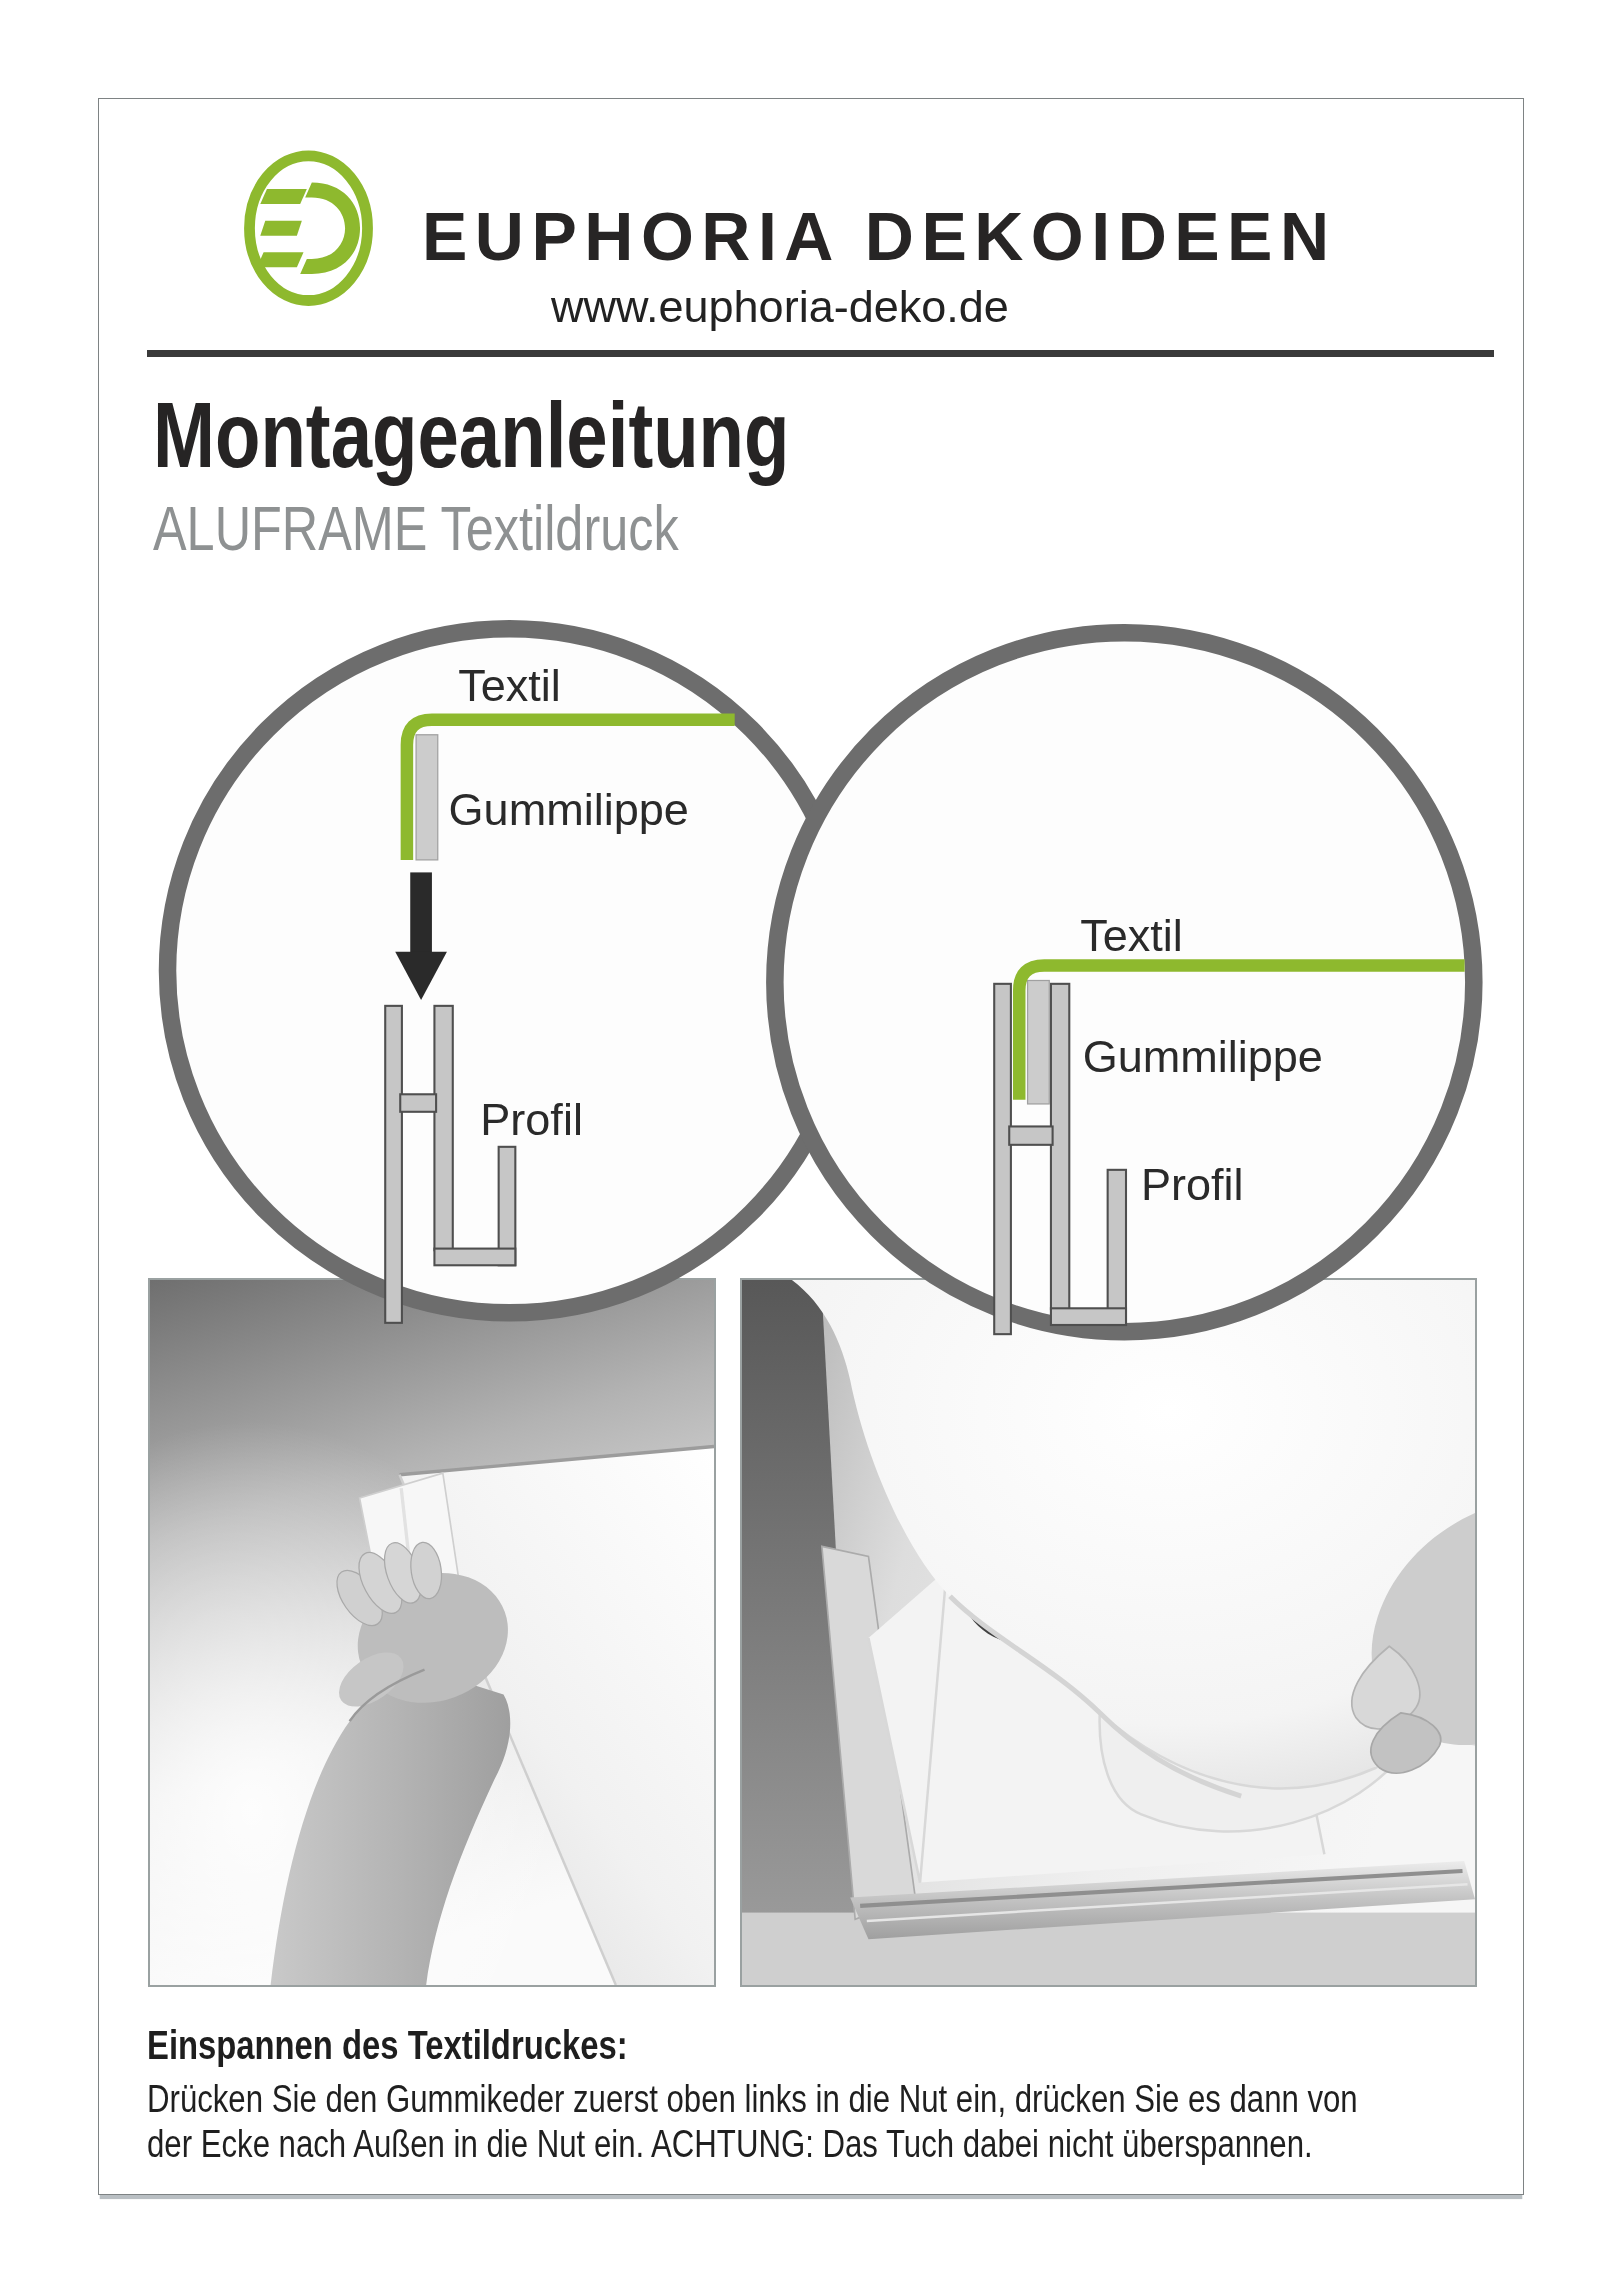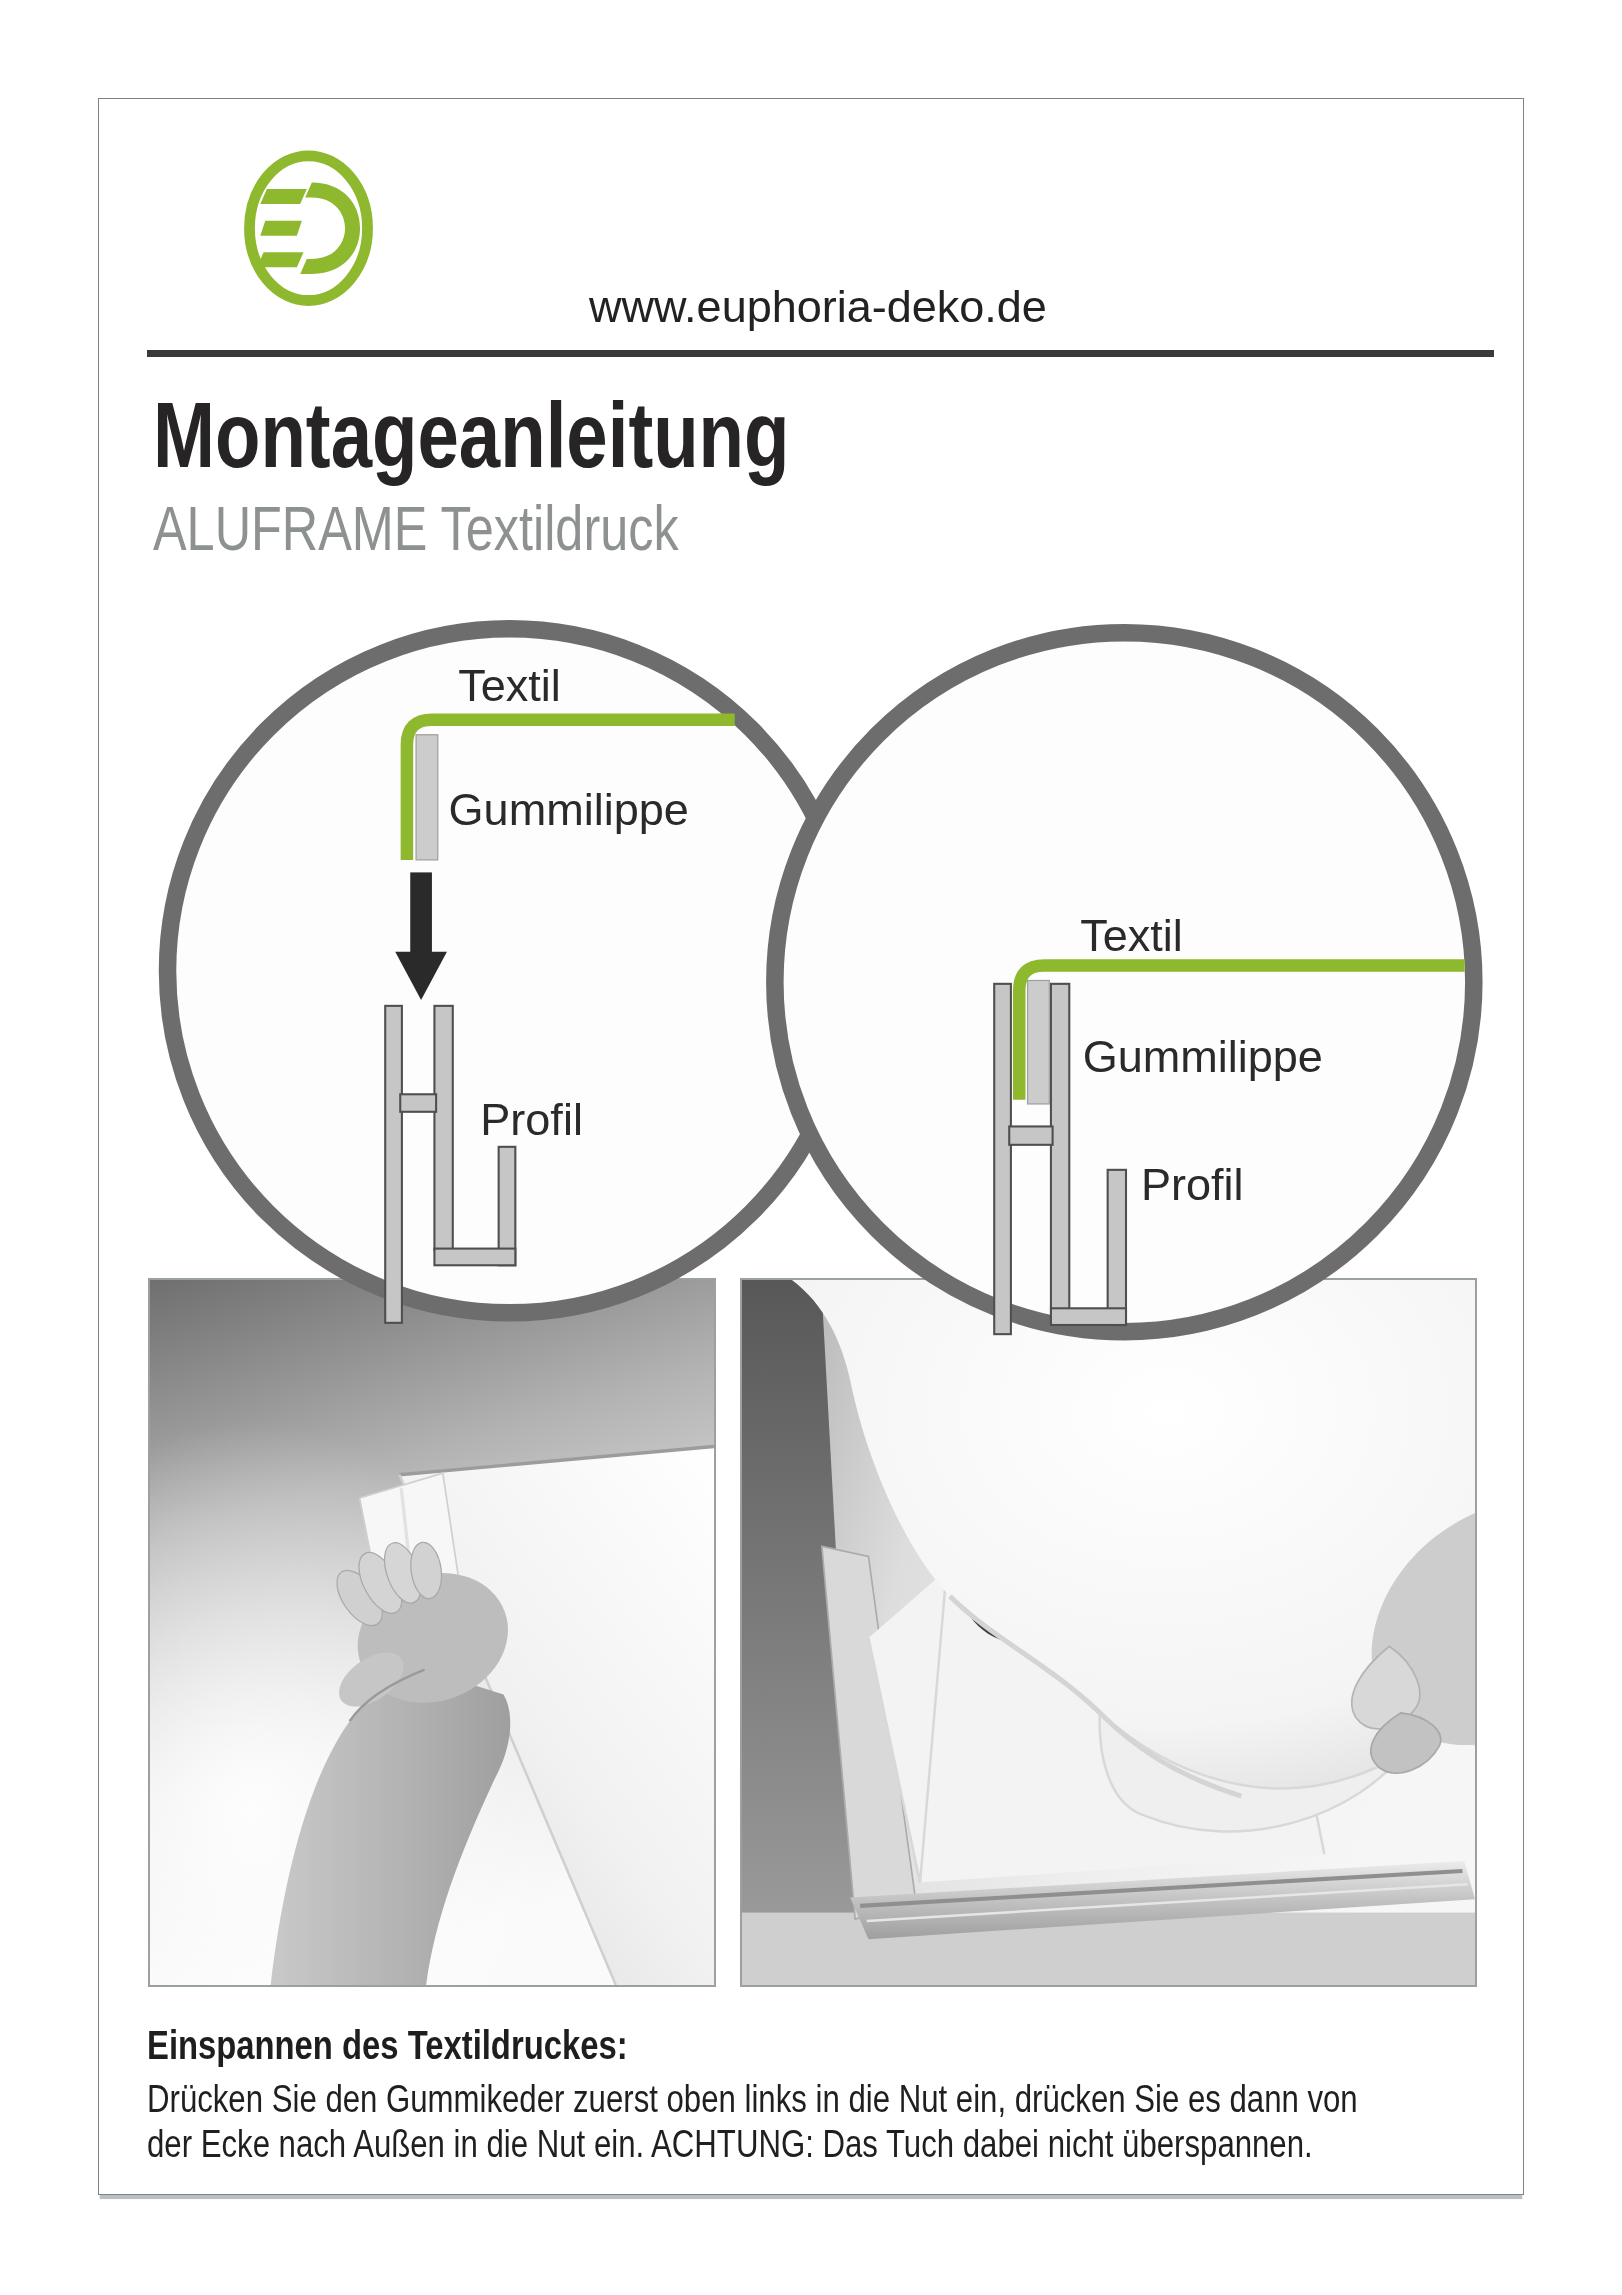--- a/index.html
+++ b/index.html
@@ -4,21 +4,21 @@
 <style>
   html,body{margin:0;padding:0;background:#ffffff;}
   body{font-family:"Liberation Sans", sans-serif; color:var(--text-dark,#272525);}
   .canvas{position:relative;width:1623px;height:2295px;background:#ffffff;overflow:hidden;}
   .sheet{position:absolute;left:98px;top:98px;width:1426px;height:2097px;
          border:1.7px solid #7e8384;background:#ffffff;box-sizing:border-box;
          box-shadow:0 5.8px 0 -1.7px #b9bfc3;}
   .abs{position:absolute;}
   .brand{left:323px;top:102px;font-size:68px;font-weight:bold;letter-spacing:7.5px;
          color:var(--text-dark,#272525);line-height:1.05;white-space:nowrap;}
-  .website{left:452px;top:182px;width:534px;text-align:center;font-size:45px;
+  .website{left:452px;top:182px;width:534px;font-size:45px;
            color:#222;white-space:nowrap;}
   .divider{left:48px;top:251px;width:1347px;height:6.7px;background:var(--divider,#3a3a3a);}
   .title{left:54px;top:285px;font-size:93px;font-weight:bold;line-height:1.1;
          color:#262424;white-space:nowrap;text-decoration:underline;}
   .subtitle{left:54px;top:395px;font-size:63px;font-weight:normal;line-height:1.1;
             color:var(--subtitle-gray,#8e9192);white-space:nowrap;}
   .cond{display:inline-block;transform:scaleX(0.80);transform-origin:0 50%;white-space:nowrap;}
   .cond82{display:inline-block;transform:scaleX(0.82);transform-origin:0 50%;white-space:nowrap;}
   .photo{box-sizing:border-box;border:2.5px solid #9aa1a1;background:#dcdcdc;z-index:1;}
   .photo svg{display:block;width:100%;height:100%;}
@@ -43,20 +43,21 @@
       <ellipse class="green-fill" cx="80" cy="95" rx="71" ry="87" fill="none" style="fill:none;stroke:var(--green,#8eb92e);stroke-width:13px;"></ellipse>
       <g>
         <path class="green-fill" d="M30,48 L78,48 L70,66 L22,66 Z"></path>
         <path class="green-fill" d="M28,86 L72,86 L66,104 L22,104 Z"></path>
         <path class="green-fill" d="M26,124 L74,124 L66,142 L18,142 Z"></path>
         <path class="green-fill" d="M84,40 C121,40 142,65 142,95 C142,125 121,150 84,150 L70,150 L78,132 L84,132
                  C110,132 124,114 124,95 C124,76 110,58 84,58 L76,58 L84,40 Z"></path>
       </g>
     </svg>
 
+    <div class="abs brand">EUPHORIA DEKOIDEEN</div>
     <div class="abs website">www.euphoria-deko.de</div>
     <div class="abs divider"></div>
 
     <div class="abs title"><span class="cond">Montageanleitung</span></div>
     <div class="abs subtitle"><span class="cond">ALUFRAME Textildruck</span></div>
 
     <div class="abs photo" style="left:49px;top:1179px;width:568px;height:709px;">
       <svg viewBox="0 0 678 847" preserveAspectRatio="none">
         <defs>
           <linearGradient id="bgL" x1="0" y1="0" x2="0.25" y2="1">

